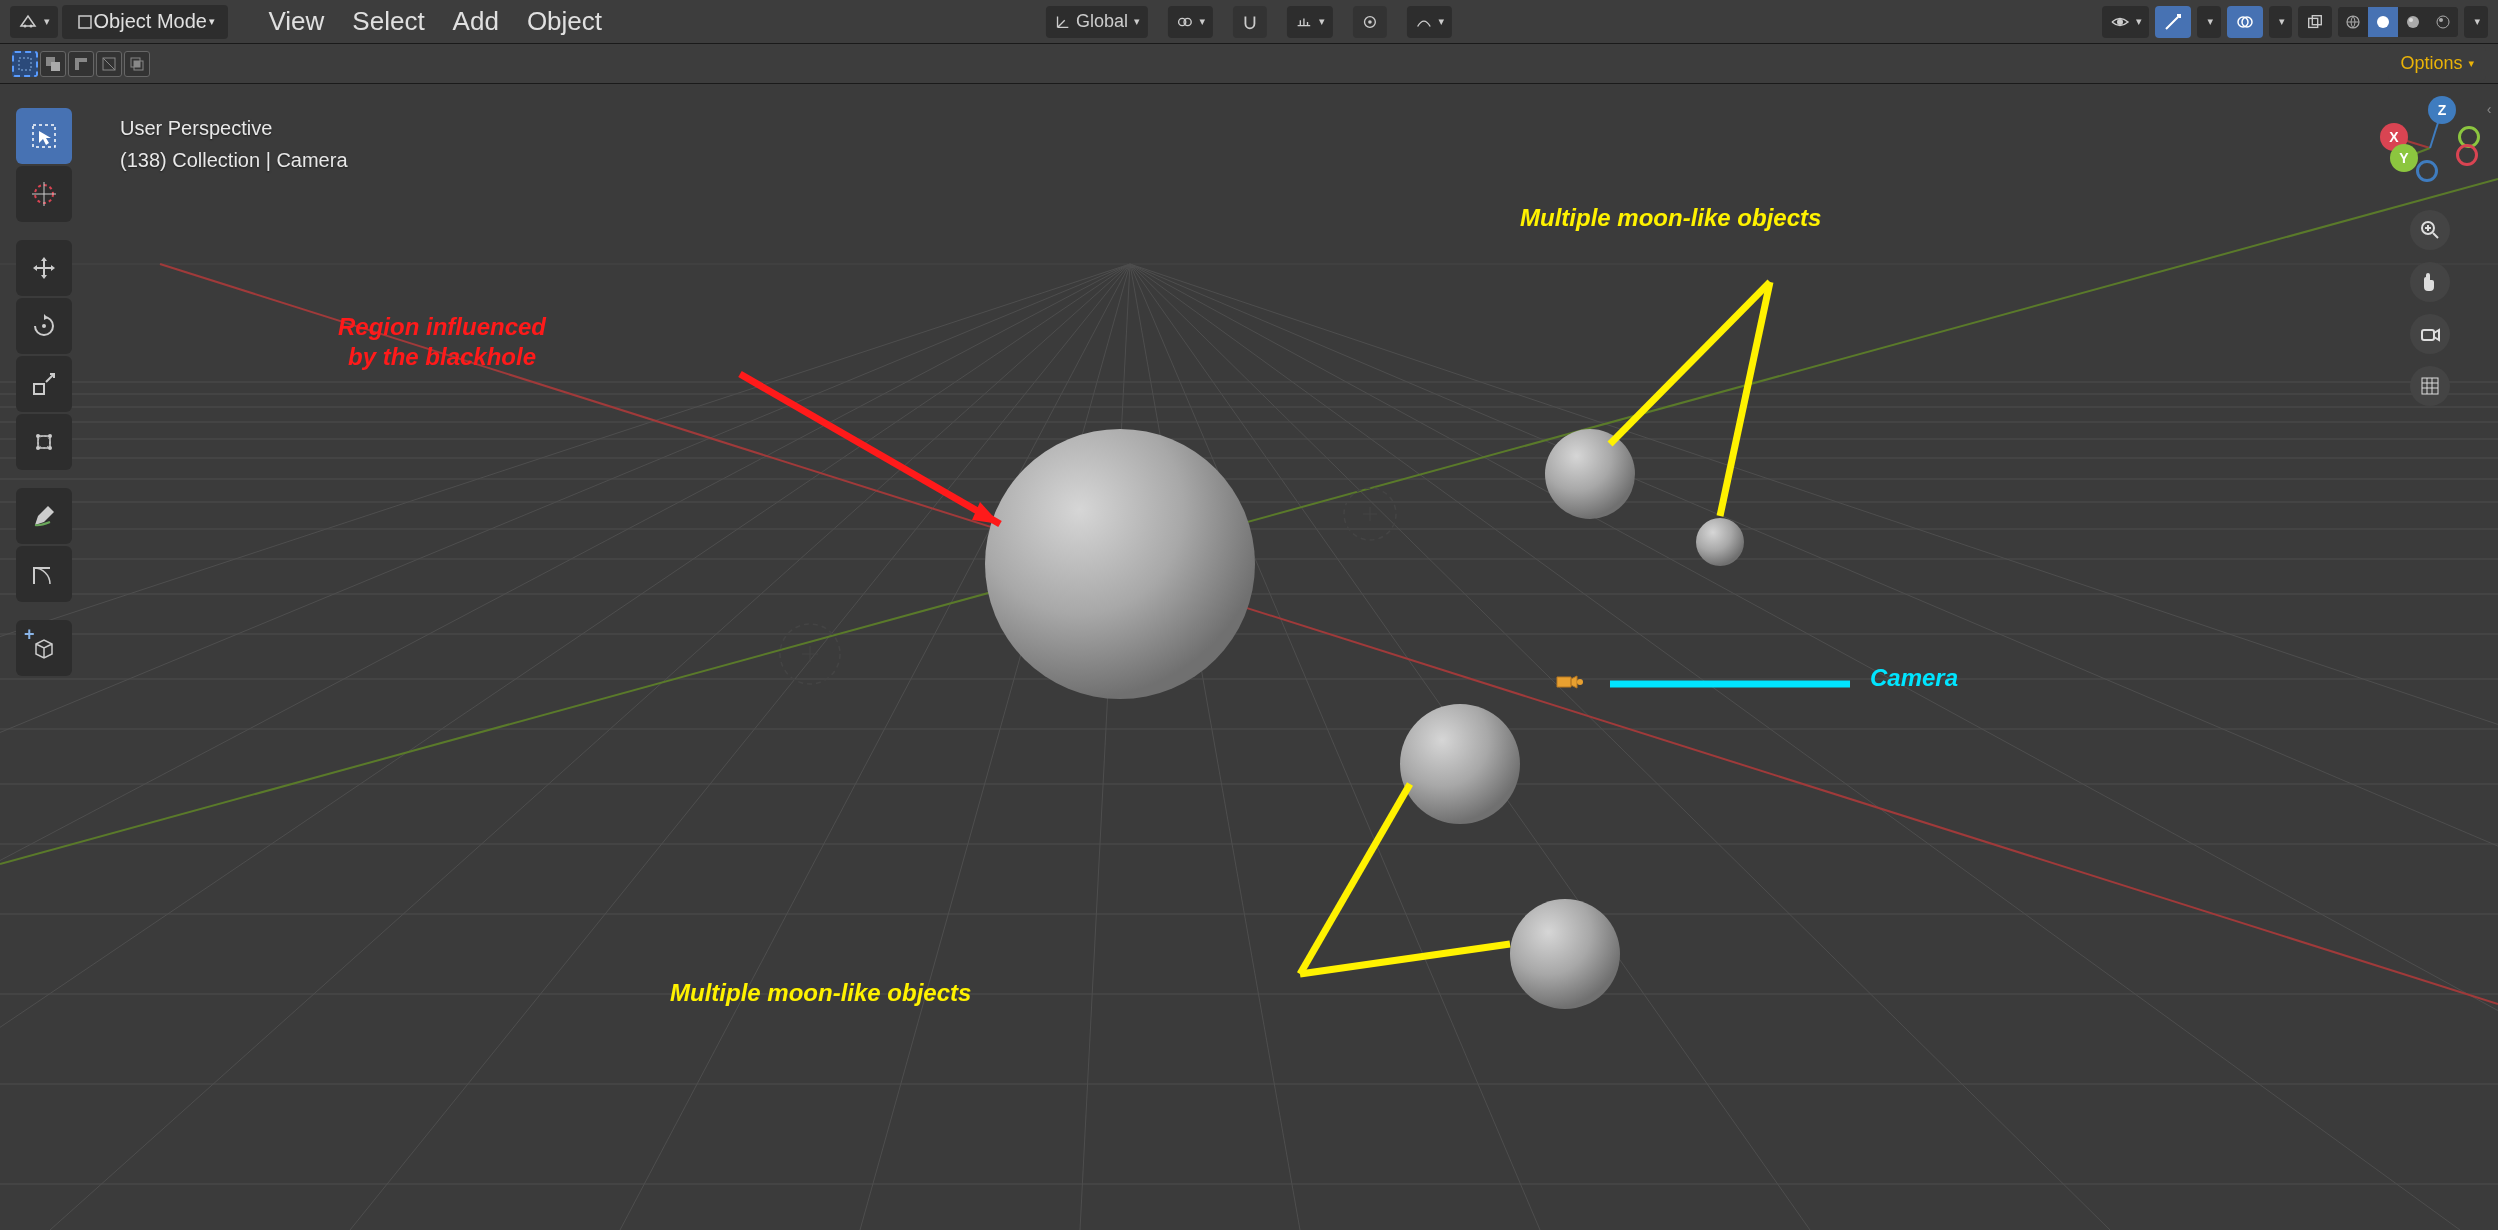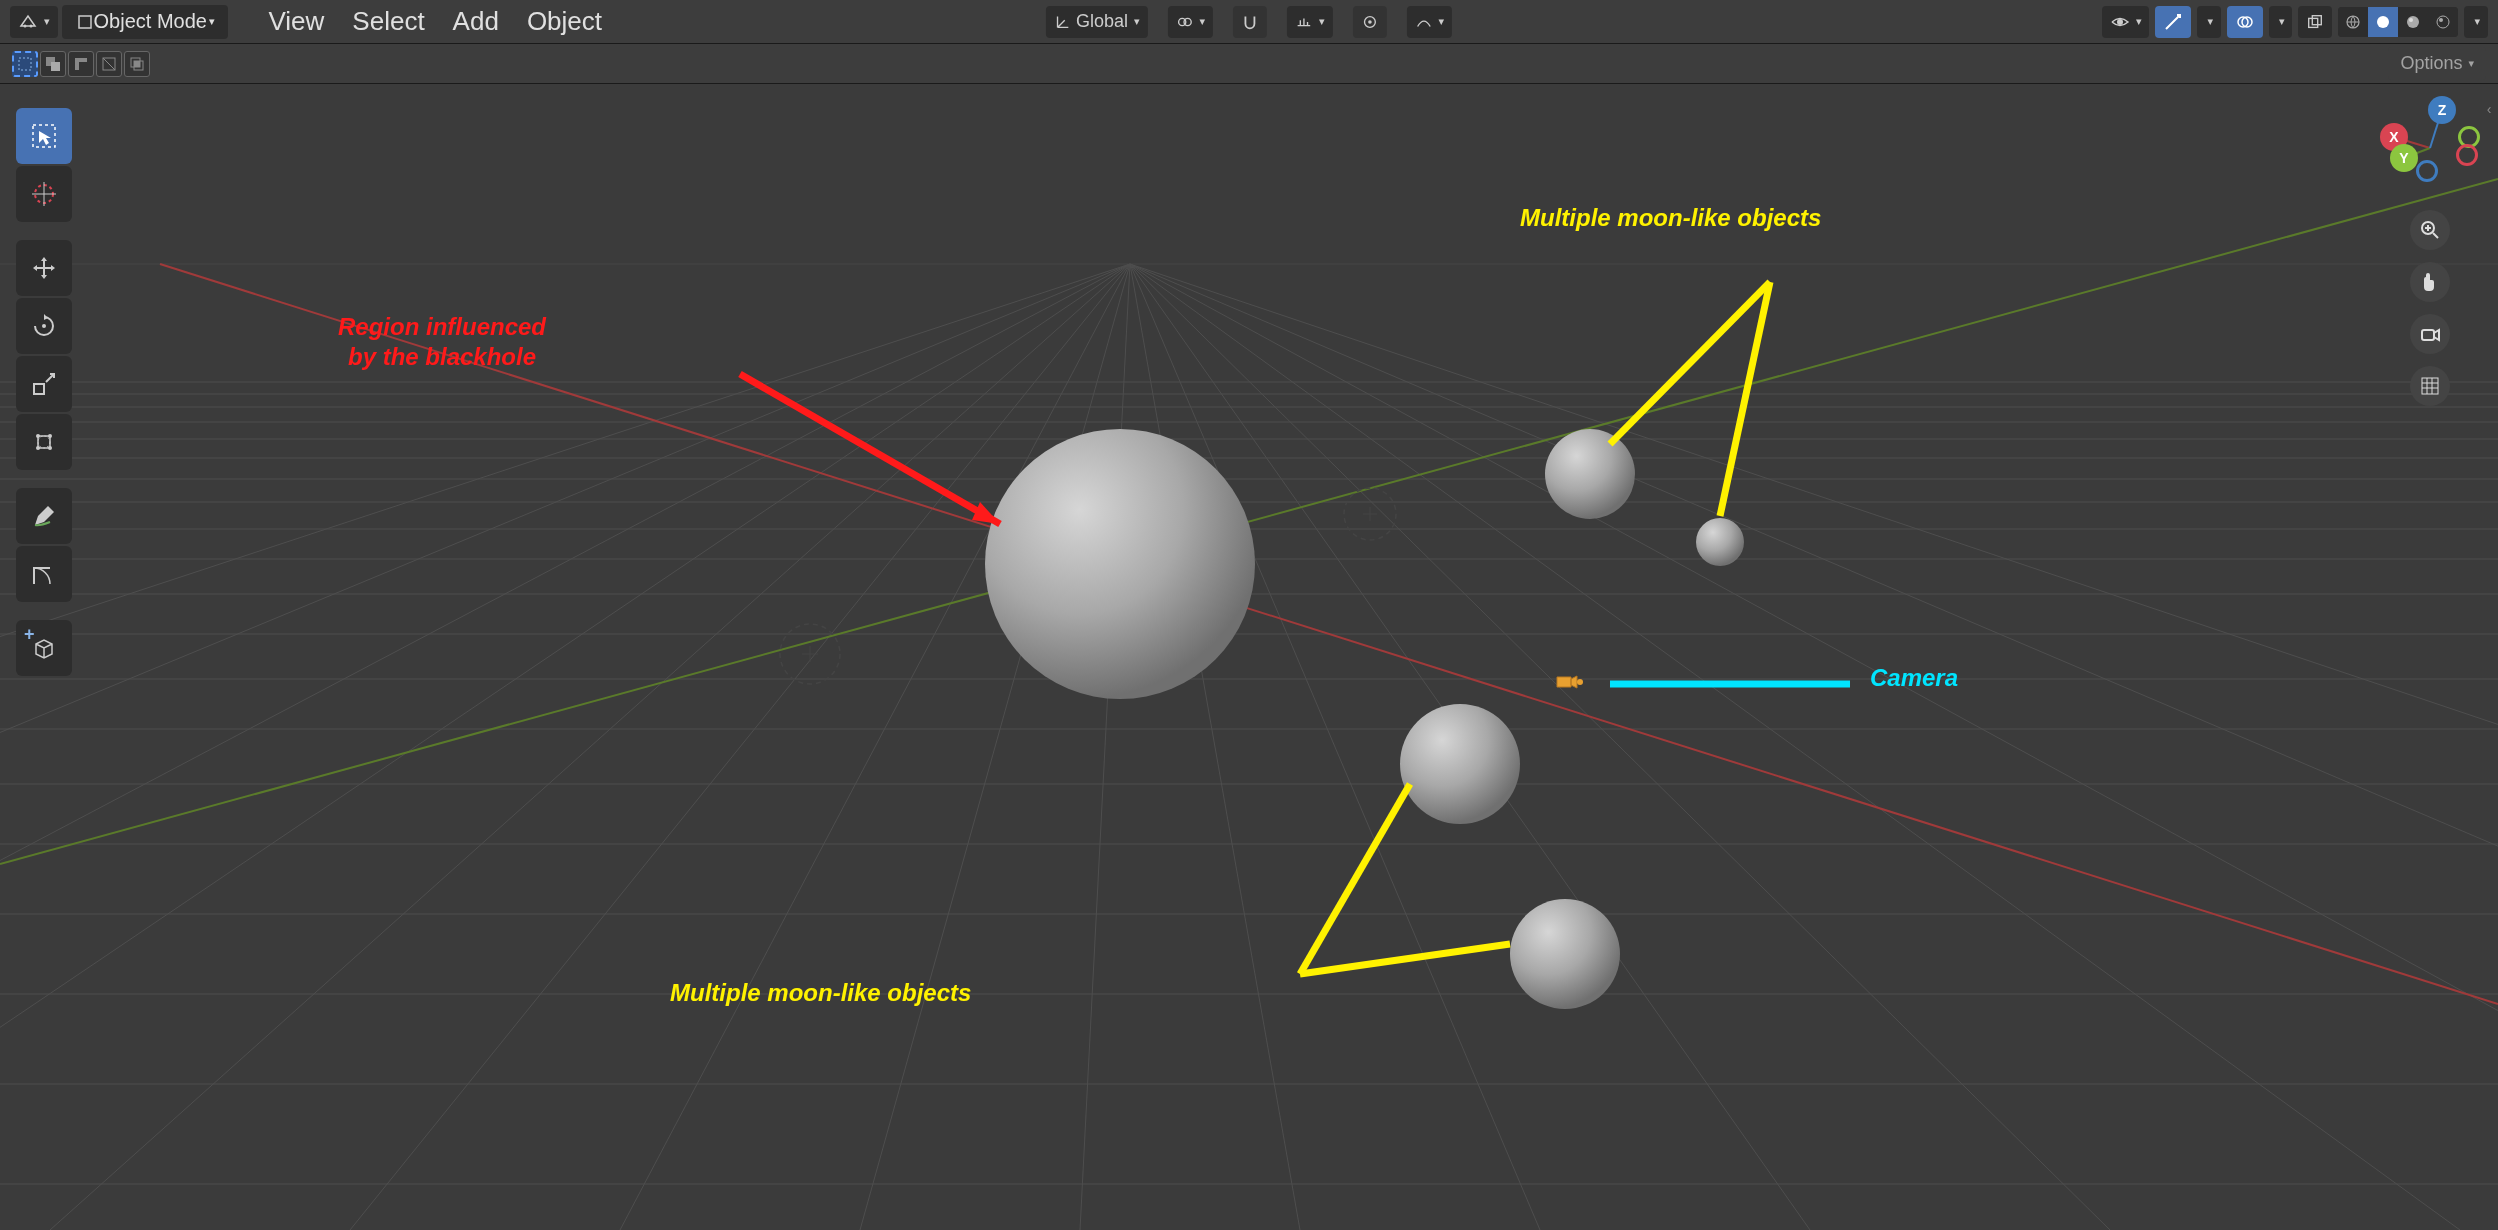--- a/index.html
+++ b/index.html
@@ -19,21 +19,21 @@
 .menu-item { color: #e0e0e0; font-size: 26px; padding: 6px 12px; cursor: pointer; }
 
 .dd-caret { font-size: 11px; margin-left: 2px; }
 
 
 .sec-bar { height: 40px; background: #3d3d3d; display: flex; align-items: center; padding: 0 12px; gap: 6px; border-bottom: 1px solid #1a1a1a; }
 .sec-left { display: flex; gap: 2px; }
 .sec-right { margin-left: auto; }
 .sel-box { width: 26px; height: 26px; border: 1px solid #666; border-radius: 3px; display: flex; align-items: center; justify-content: center; background: #333; }
 .sel-box.active { border: 2px dashed #5a9cff; background: #2b4a7a; }
-.options-btn { background: #3d3d3d; border: none; color: #a3a3a3; padding: 6px 12px; border-radius: 4px; font-size: 18px; display: flex; align-items: center; gap: 4px; }
+.options-btn { background: #3d3d3d; border: none; color: #eab308; padding: 6px 12px; border-radius: 4px; font-size: 18px; display: flex; align-items: center; gap: 4px; }
 
 
 .viewport { position: absolute; top: 84px; left: 0; right: 0; bottom: 0; background: #3b3b3b; overflow: hidden; }
 .viewport-info { position: absolute; top: 28px; left: 120px; color: #e8e8e8; font-size: 20px; line-height: 1.6; text-shadow: 0 1px 2px rgba(0,0,0,0.5); z-index: 50; }
 
 
 .left-toolbar { position: absolute; top: 24px; left: 16px; display: flex; flex-direction: column; gap: 2px; z-index: 40; }
 .tool-btn { width: 56px; height: 56px; background: #2d2d2d; border: none; border-radius: 6px; color: #ccc; display: flex; align-items: center; justify-content: center; cursor: pointer; font-size: 24px; }
 .tool-btn.active { background: #4772b3; color: #fff; }
 .tool-gap { height: 14px; }
@@ -335,20 +335,24 @@
 
     <line x1="1770" y1="198" x2="1610" y2="360" stroke="#fff200" stroke-width="7"></line>
     <line x1="1770" y1="198" x2="1720" y2="432" stroke="#fff200" stroke-width="7"></line>
 
     <line x1="1300" y1="890" x2="1410" y2="700" stroke="#fff200" stroke-width="7"></line>
     <line x1="1300" y1="890" x2="1510" y2="860" stroke="#fff200" stroke-width="7"></line>
 
     <line x1="1610" y1="600" x2="1850" y2="600" stroke="#00e5ff" stroke-width="7"></line>
   </svg>
 
+  <div class="viewport-info">
+    <div>User Perspective</div>
+    <div>(138) Collection | Camera</div>
+  </div>
 
   <div class="anno red" style="top:208px; left:338px; text-align:center; line-height:1.25;">
     <div>Region influenced</div>
     <div>by the blackhole</div>
   </div>
   <div class="anno yellow" style="top:120px; left:1520px;">Multiple moon-like objects</div>
   <div class="anno yellow" style="top:895px; left:670px;">Multiple moon-like objects</div>
   <div class="anno cyan" style="top:580px; left:1870px;">Camera</div>
 
   <div class="left-toolbar">

